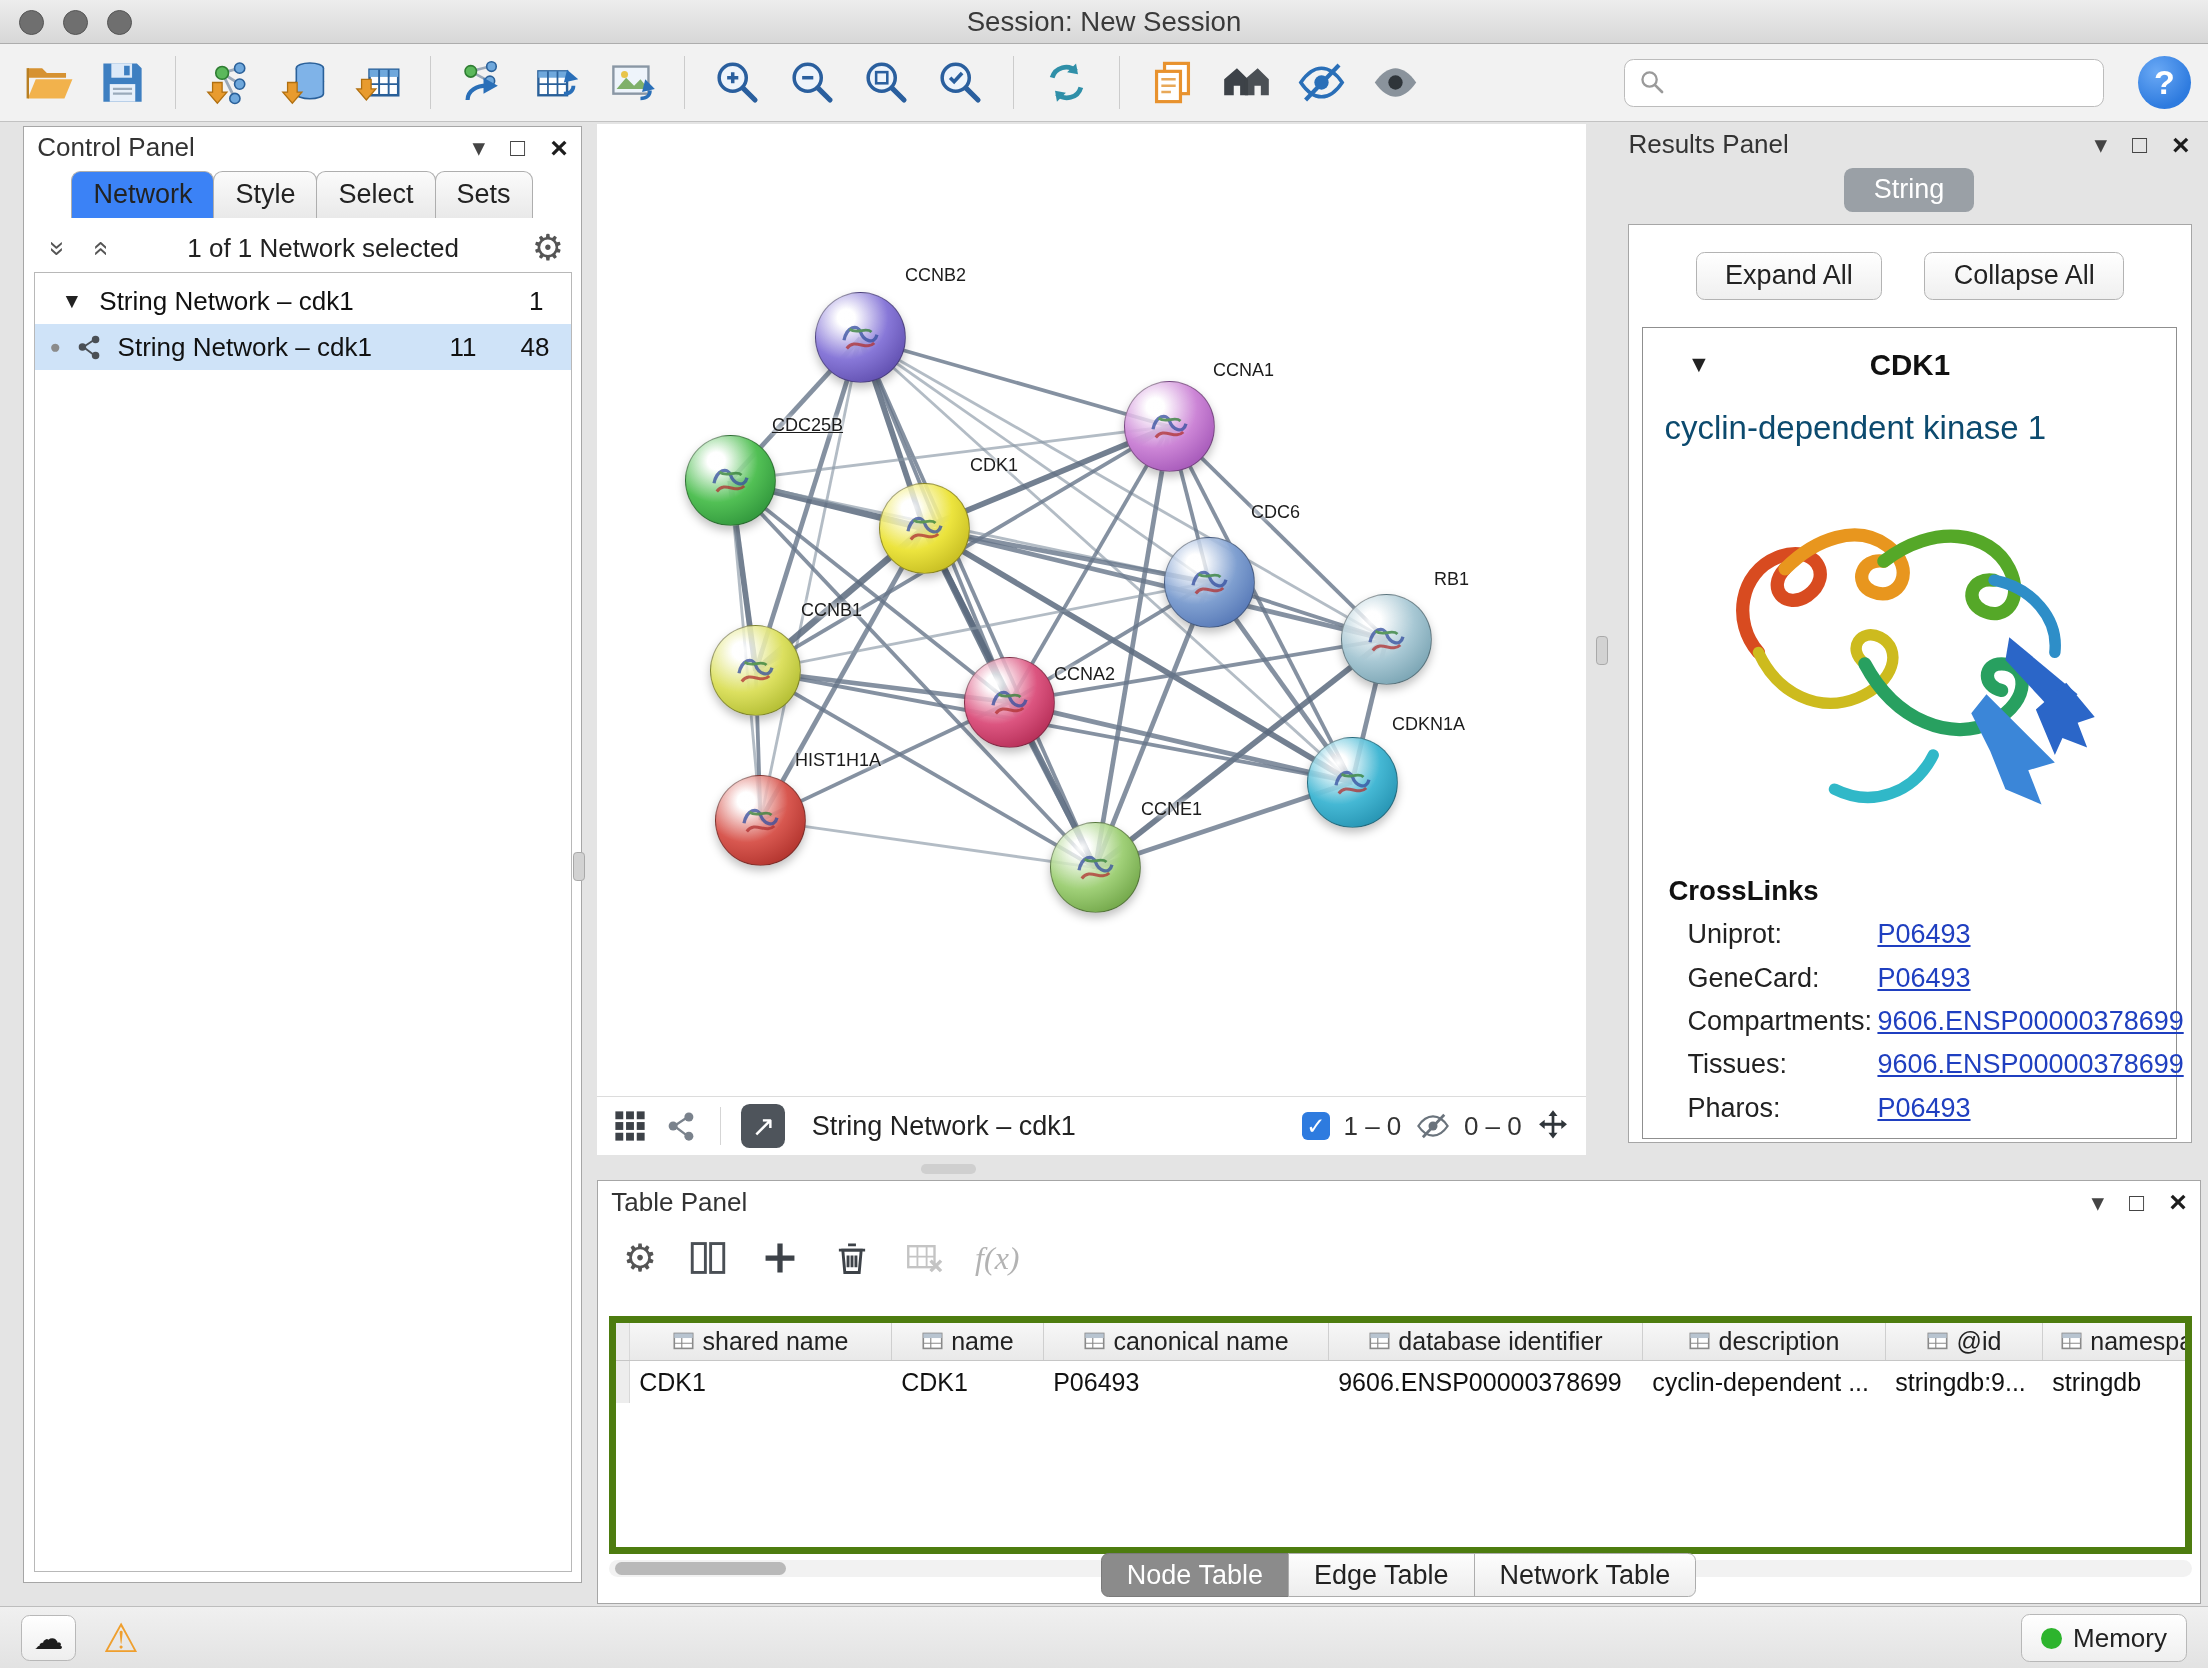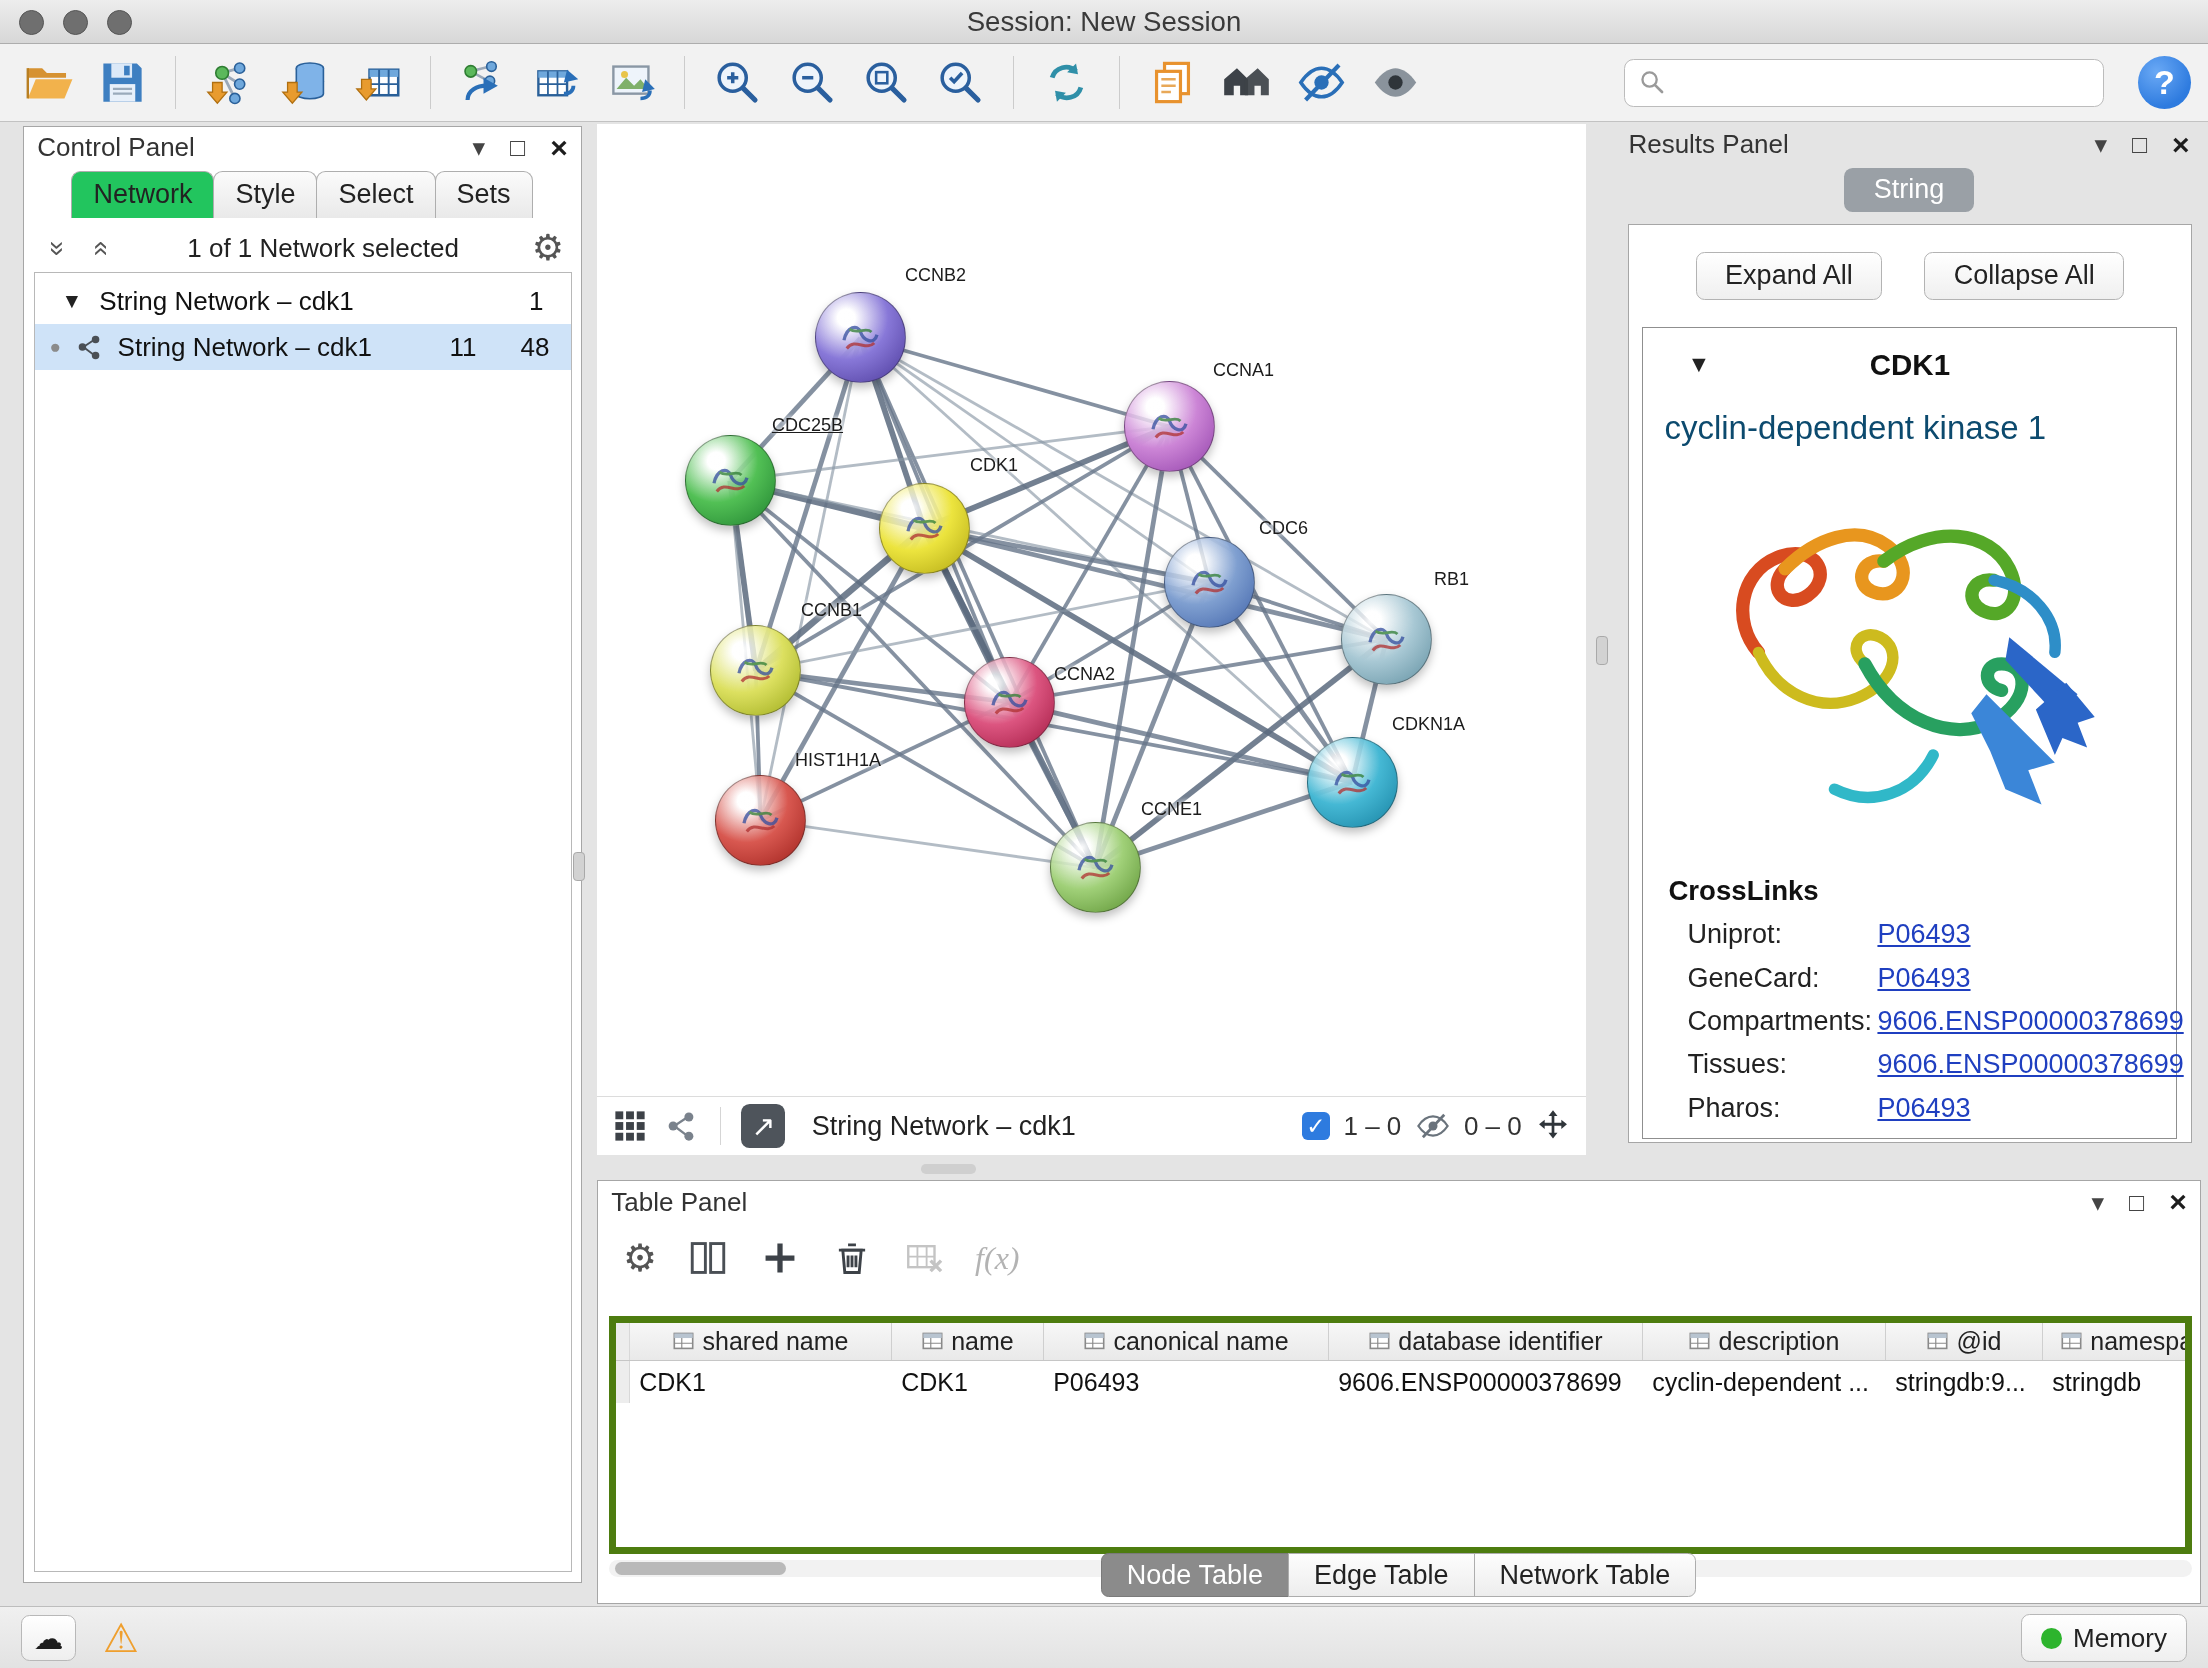--- a/index.html
+++ b/index.html
@@ -26,21 +26,21 @@
   .panel{position:absolute;background:#fff;border:1px solid #a6a6a6}
   .phead{height:42px;display:flex;align-items:center;padding:0 13.3px;font-size:26px;color:#333}
   .picons{margin-left:auto;display:flex;gap:25px;align-items:center;color:#444}
   .pic{font-size:25px;line-height:1}
   .pic.close{font-weight:bold;font-size:30px;color:#1d1d1d}
 
   
   #control-panel{left:23px;top:3.8px;width:559px;height:1457px}
   .cp-tabs{display:flex;justify-content:center;margin-top:1.9px;align-items:flex-end}
   .cptab{font-size:27px;padding:7.6px 21px;border:1px solid #aeaeae;border-bottom:none;background:linear-gradient(#fbfbfb,#e9e9e9);color:#222;border-radius:9.5px 9.5px 0 0;margin-left:-1px}
-  .cptab.sel{background:#22c55e}
+  .cptab.sel{background:#3b82f6}
   .cp-subbar{display:flex;align-items:center;padding:9.5px 17px 5.7px;gap:9.5px}
   .chev{color:#555;font-size:27px;display:inline-block;width:32px;text-align:center}
   .cp-status{flex:1;text-align:center;font-size:26px;color:#222}
   .gear{font-size:36px;color:#555}
   .cp-tree{position:absolute;left:9.5px;top:145px;right:9.5px;bottom:9.5px;border:1px solid #b8b8b8;background:#fff;overflow:hidden;padding-top:5.7px}
   .trow{height:46px;display:flex;align-items:center;font-size:26px;color:#111}
   .trow.root{padding-left:27px;gap:17px}
   .trow.root .count{margin-left:auto;margin-right:27px}
   .trow.sel{background:#cfe3f8;padding-left:15px;gap:13.3px}
   .trow.sel .counts{margin-left:auto;margin-right:21px;display:flex;gap:44px}
@@ -400,21 +400,21 @@
           </svg>
         </div>
         <div class="net-label" style="left: 373px; top: 331px;">CDK1</div>
         <div class="net-node" style="left: 567px; top: 413px; background: radial-gradient(circle at 34% 28%, rgb(255, 255, 255) 0%, rgba(255, 255, 255, 0.75) 10%, rgb(127, 159, 208) 48%, rgb(63, 98, 168) 100%);">
           <svg viewBox="0 0 40 40" width="55" height="55" style="opacity:.75">
             <path d="M8 22 C10 12 18 10 20 16 S30 26 32 18" fill="none" stroke="#334d9e" stroke-width="2.4"></path>
             <path d="M10 28 C16 20 24 30 30 24" fill="none" stroke="#b03030" stroke-width="2.2"></path>
             <path d="M12 14 C18 18 24 12 28 16" fill="none" stroke="#2e7d32" stroke-width="2"></path>
           </svg>
         </div>
-        <div class="net-label" style="left: 654px; top: 394px; margin-left: 8px;">CDC6</div>
+        <div class="net-label" style="left: 654px; top: 378px;">CDC6</div>
         <div class="net-node" style="left: 744px; top: 470px; background: radial-gradient(circle at 34% 28%, rgb(255, 255, 255) 0%, rgba(255, 255, 255, 0.75) 10%, rgb(168, 200, 212) 48%, rgb(95, 143, 160) 100%);">
           <svg viewBox="0 0 40 40" width="55" height="55" style="opacity:.75">
             <path d="M8 22 C10 12 18 10 20 16 S30 26 32 18" fill="none" stroke="#334d9e" stroke-width="2.4"></path>
             <path d="M10 28 C16 20 24 30 30 24" fill="none" stroke="#b03030" stroke-width="2.2"></path>
             <path d="M12 14 C18 18 24 12 28 16" fill="none" stroke="#2e7d32" stroke-width="2"></path>
           </svg>
         </div>
         <div class="net-label" style="left: 837px; top: 445px;">RB1</div>
         <div class="net-node" style="left: 113px; top: 501px; background: radial-gradient(circle at 34% 28%, rgb(255, 255, 255) 0%, rgba(255, 255, 255, 0.75) 10%, rgb(220, 224, 96) 48%, rgb(154, 168, 24) 100%);">
           <svg viewBox="0 0 40 40" width="55" height="55" style="opacity:.75">

